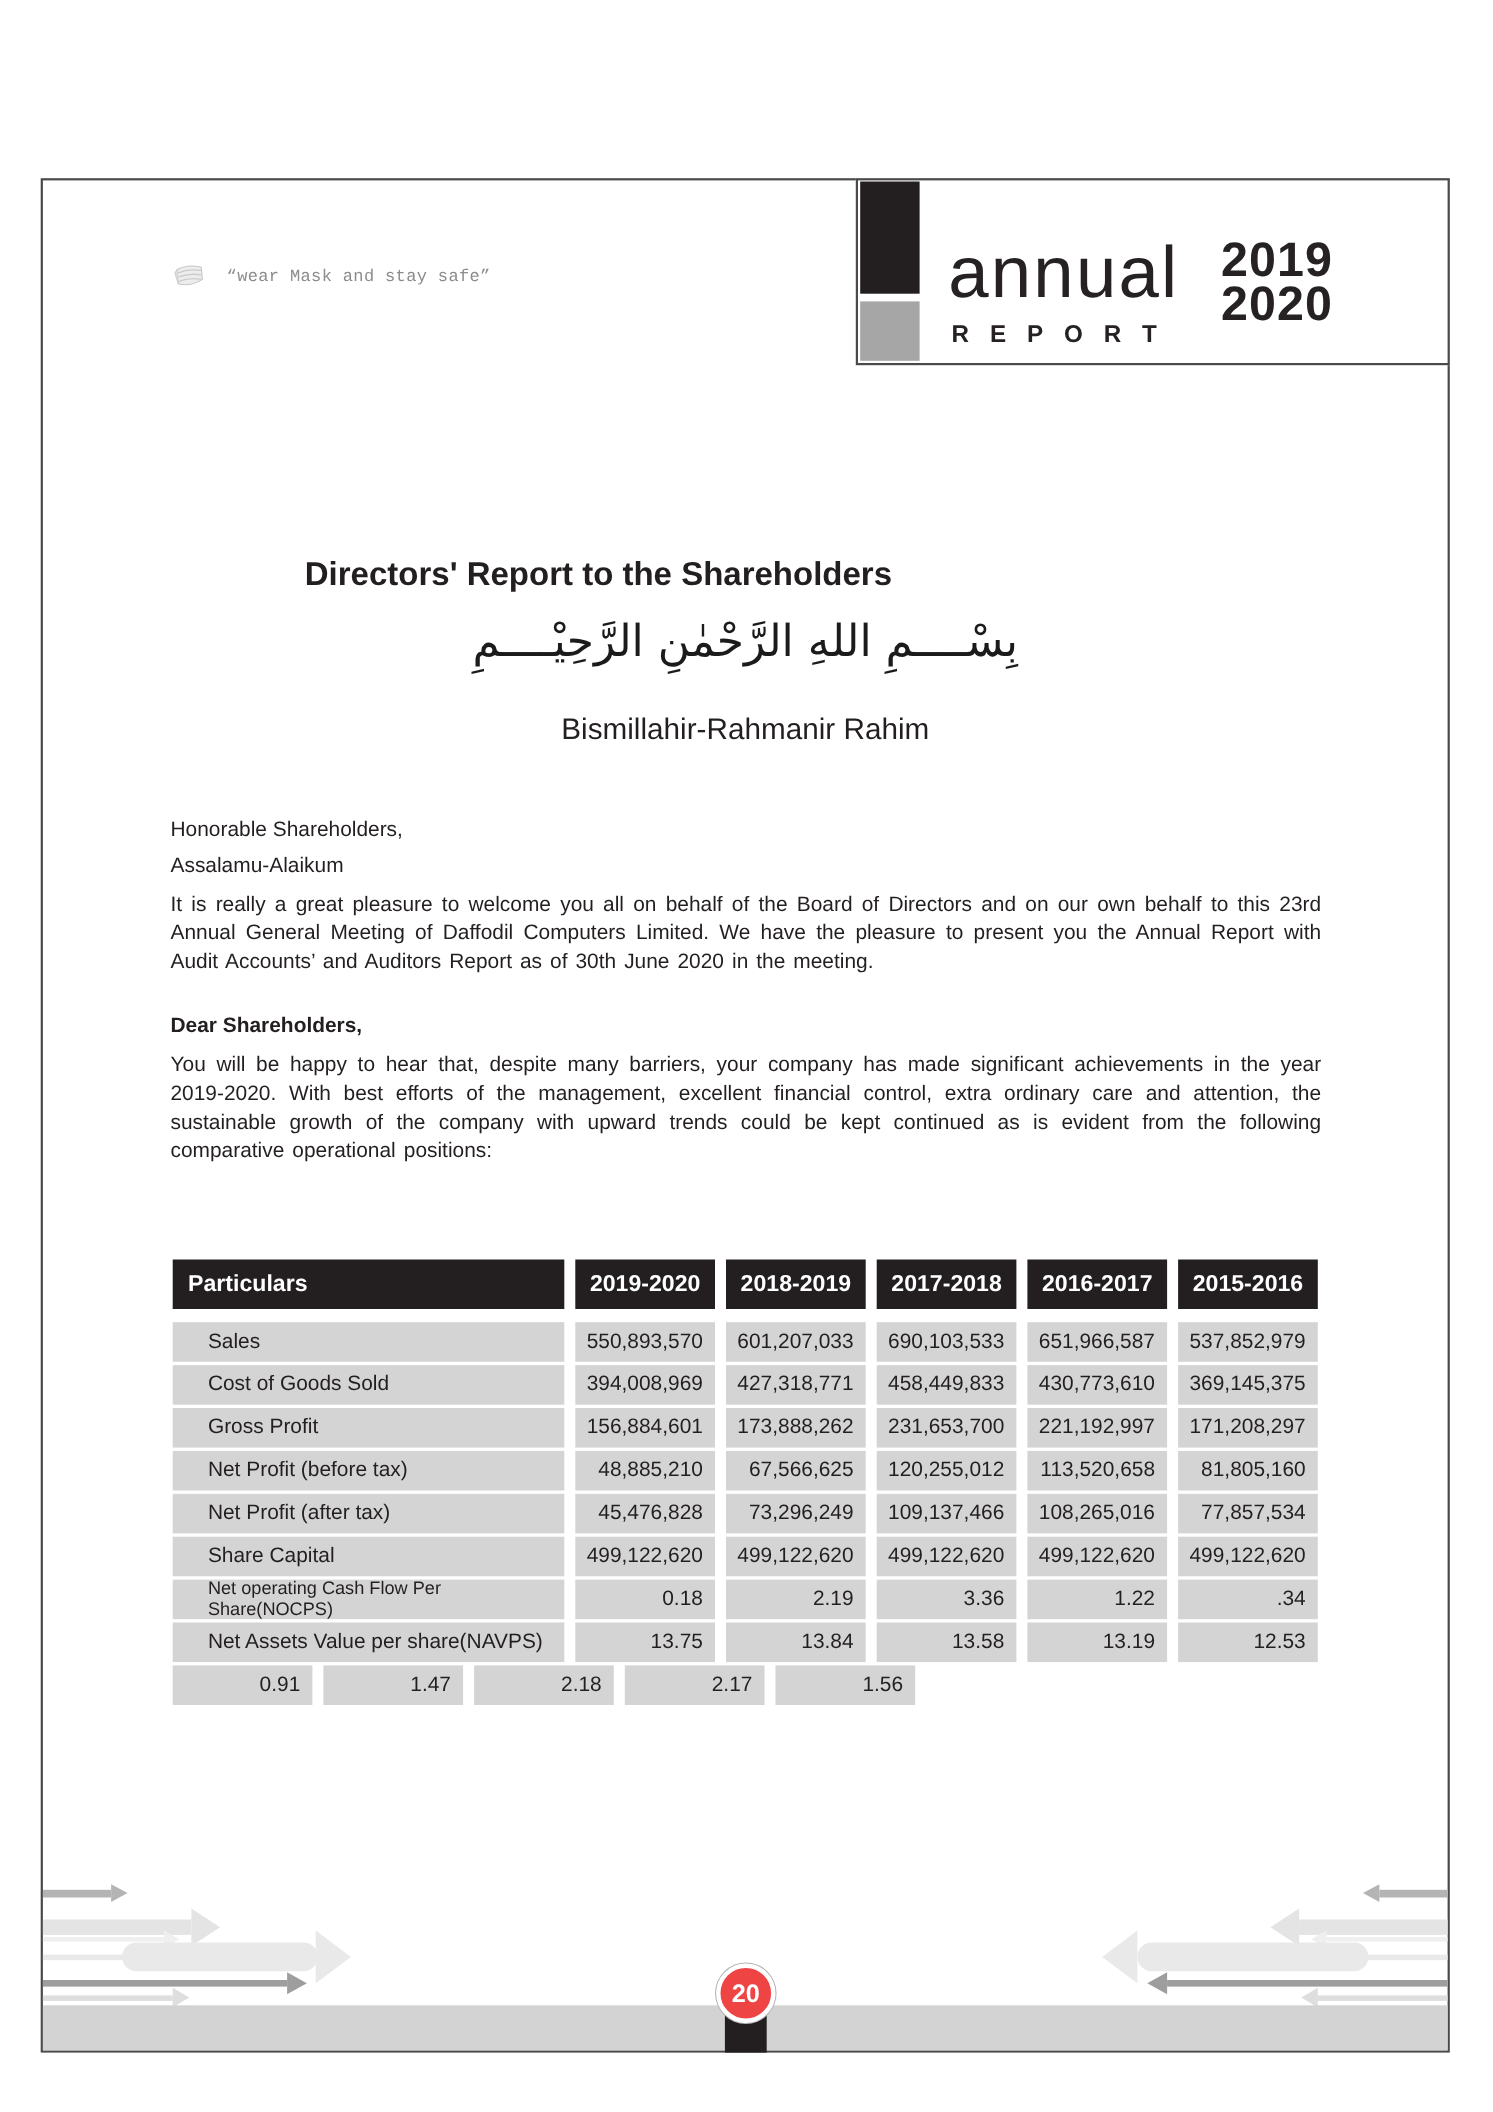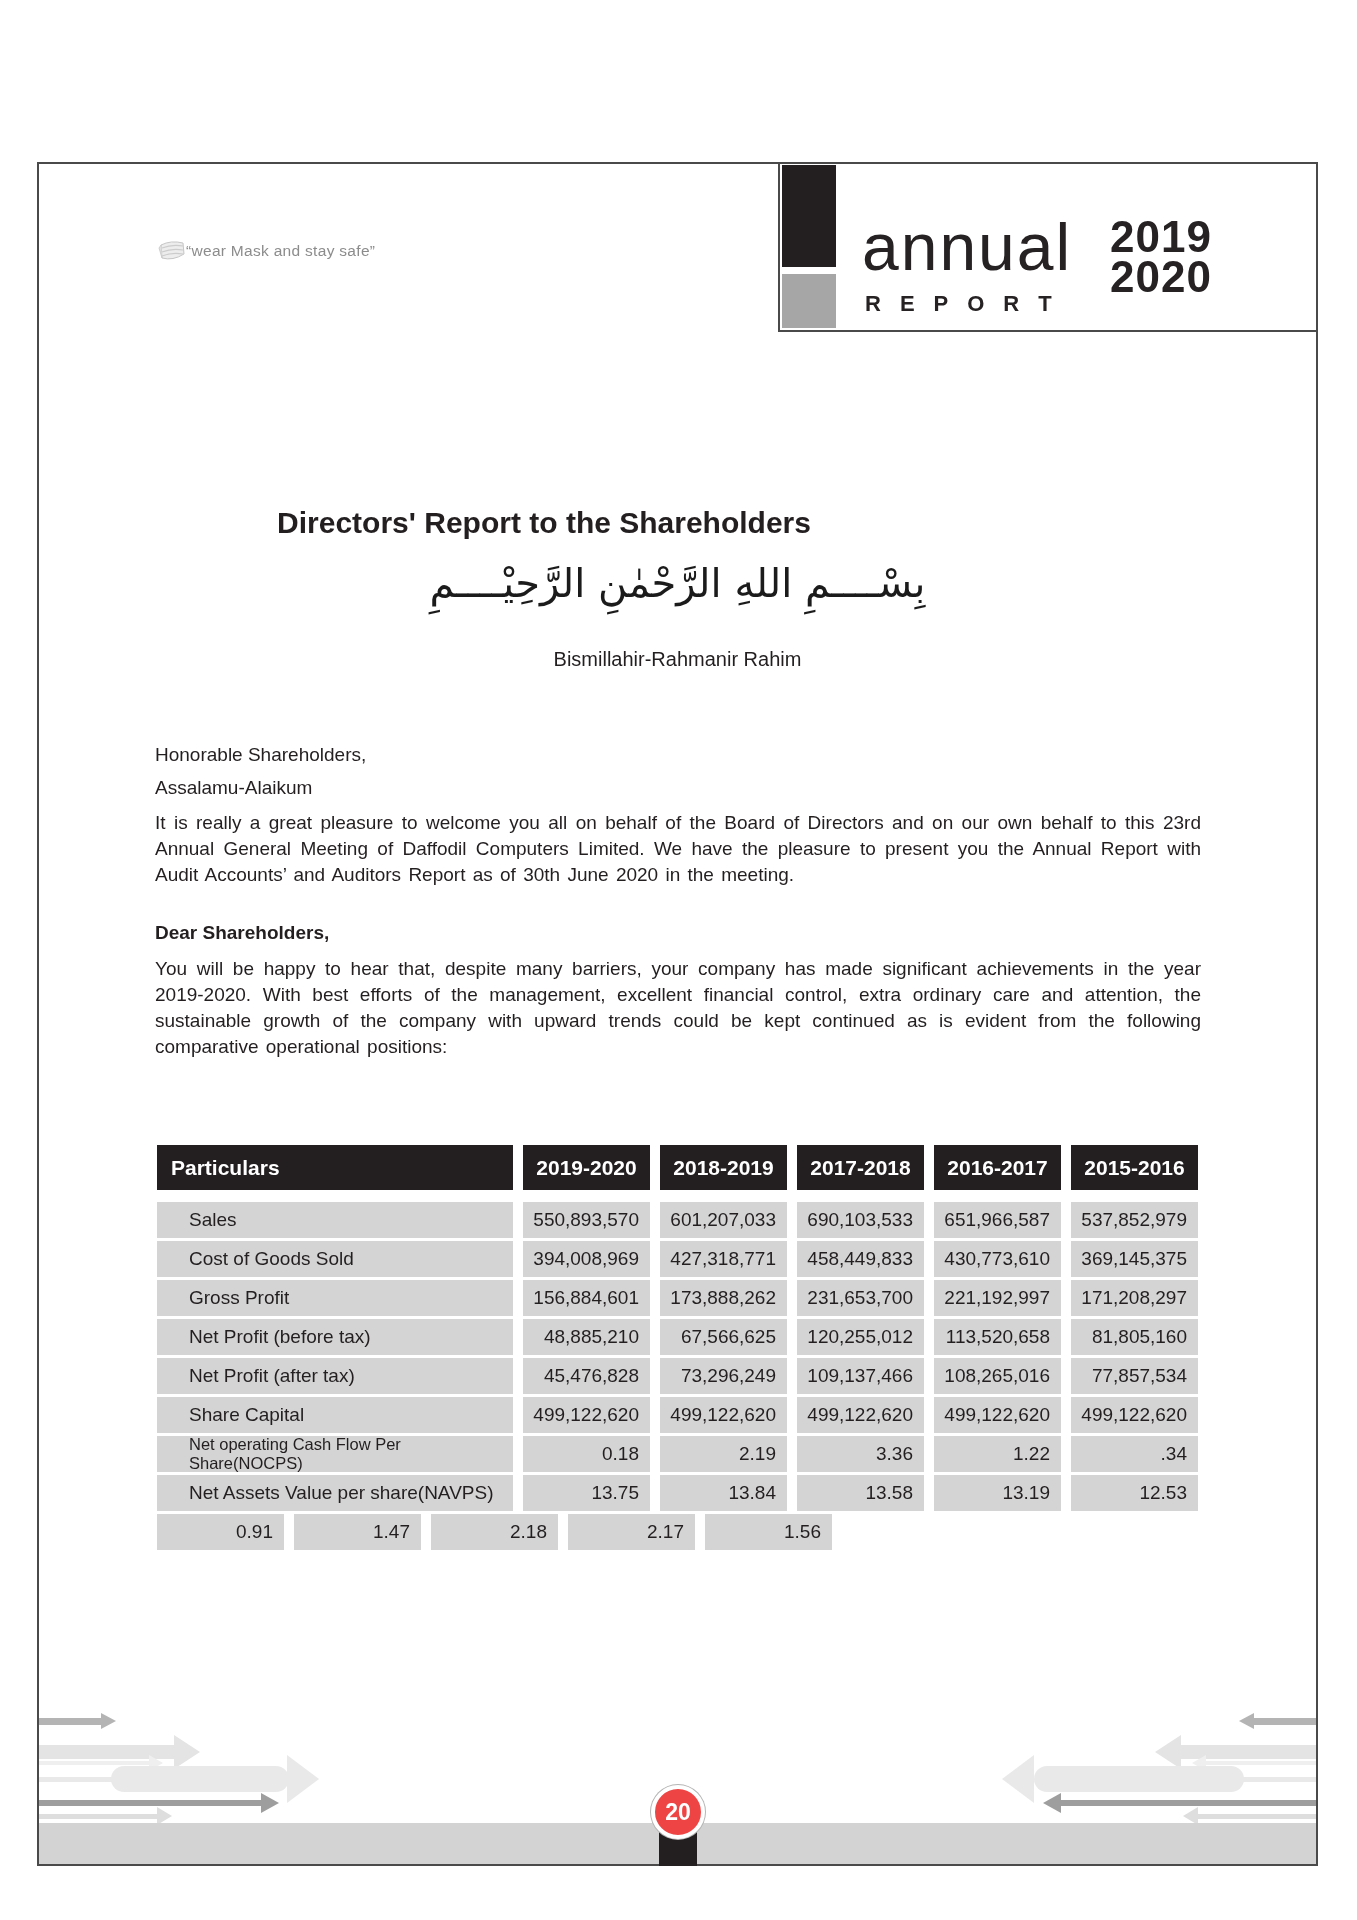--- a/index.html
+++ b/index.html
@@ -6,36 +6,36 @@
   body{
     width:1357px;height:1920px;position:relative;background:#ffffff;
     font-family:"Liberation Sans",sans-serif;color:#231f20;overflow:hidden;
   }
   .abs{position:absolute;}
 
   
   .page-border{left:37px;top:162px;width:1277px;height:1700px;border:2px solid #4a4a4b;background:#fff;}
 
   
-  .mask-note{left:158px;top:238px;display:flex;align-items:center;gap:0;}
+  .mask-note{left:158px;top:238px;display:flex;align-items:center;gap:20px;font-family:Liberation Mono, monospace;}
   .mask-note span{font-size:15.5px;color:#8c8c8c;letter-spacing:.3px;}
 
   
   .logo-box{left:778px;top:162px;width:536px;height:166px;border:2px solid #4a4a4b;background:#fff;}
   .logo-bar-black{position:absolute;left:2px;top:1px;width:54px;height:102px;background:#231f20;}
   .logo-bar-gray{position:absolute;left:2px;top:110px;width:54px;height:54px;background:#a6a6a6;}
   .logo-annual{position:absolute;left:82px;top:50px;font-size:66px;line-height:1;letter-spacing:2px;color:#262223;}
   .logo-report{position:absolute;left:85px;top:127px;font-size:22px;font-weight:bold;letter-spacing:19px;color:#262223;white-space:nowrap;}
   .logo-years{position:absolute;left:330px;top:53px;font-size:44px;line-height:40px;font-weight:bold;color:#262223;letter-spacing:1px;}
 
   
   .page-title{left:37px;top:506px;width:1014px;text-align:center;font-size:30px;font-weight:bold;color:#231f20;}
   .bismillah{left:37px;top:560px;width:1281px;text-align:center;font-size:40px;direction:rtl;
              font-family:"DejaVu Sans",sans-serif;color:#1b1b1b;}
-  .bismillah-latin{left:37px;top:648px;width:1281px;text-align:center;font-size:20px;}
+  .bismillah-latin{left:37px;top:648px;width:1281px;text-align:center;font-size:27px;}
 
   
   .copy{left:155px;width:1046px;font-size:19px;line-height:26px;}
   .just{text-align:justify;word-spacing:2px;}
   .b{font-weight:bold;}
 
   
   .ftable{left:157px;top:1145px;width:1043px;}
   .trow{display:flex;gap:10px;margin-bottom:3px;}
   .thead{margin-bottom:12px;}

